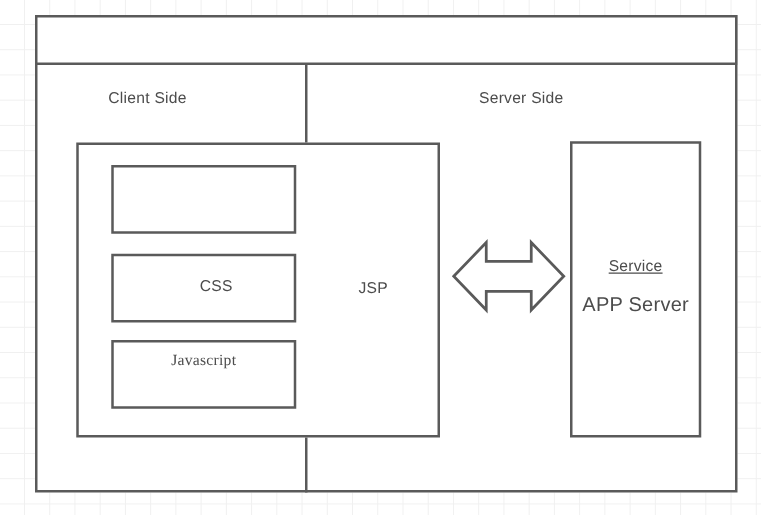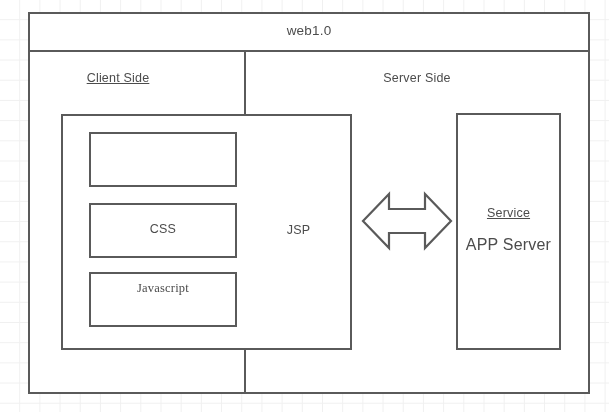--- a/index.html
+++ b/index.html
@@ -60,21 +60,20 @@
     background: #5a5a5a;
   }
   #divider-top { left: 244px; top: 52px; height: 63px; }
   #divider-bottom { left: 244px; top: 349px; height: 45px; }
 
   
   #client-side-label {
     left: 30px; top: 71px;
     width: 176px;
     font-size: 12.5px;
-    text-decoration: underline;
   }
   #server-side-label {
     left: 246px; top: 71px;
     width: 342px;
     font-size: 12.5px;
   }
 
   
   #jsp-box {
     left: 61px; top: 114px;
@@ -96,21 +95,21 @@
   #html-box { top: 132px; }
   #css-box { top: 203px; }
   #javascript-box { top: 272px; }
 
   .tech-label {
     left: 89px;
     width: 148px;
     font-size: 12.5px;
   }
   #html-label { top: 151px; }
-  #css-label { top: 222px; }
+  #css-label { top: 222px; margin-left: 10px; }
   #javascript-label { top: 281px; font-family: Liberation Serif, serif; }
 
   
   #exchange-arrow {
     position: absolute;
     left: 361px; top: 189px;
     width: 92px; height: 64px;
   }
 
   
@@ -143,21 +142,20 @@
   }
 </style>
 </head>
 <body>
 
 <div id="canvas">
 
   <div class="box" id="outer-frame"></div>
 
   <div class="box" id="header-strip"></div>
-  <div class="label" id="title-text">web1.0</div>
 
   <div class="divider" id="divider-top"></div>
   <div class="divider" id="divider-bottom"></div>
 
   <div class="label" id="client-side-label">Client Side</div>
   <div class="label" id="server-side-label">Server Side</div>
 
   <div class="box" id="jsp-box"></div>
   <div class="label" id="jsp-label">JSP</div>
 

